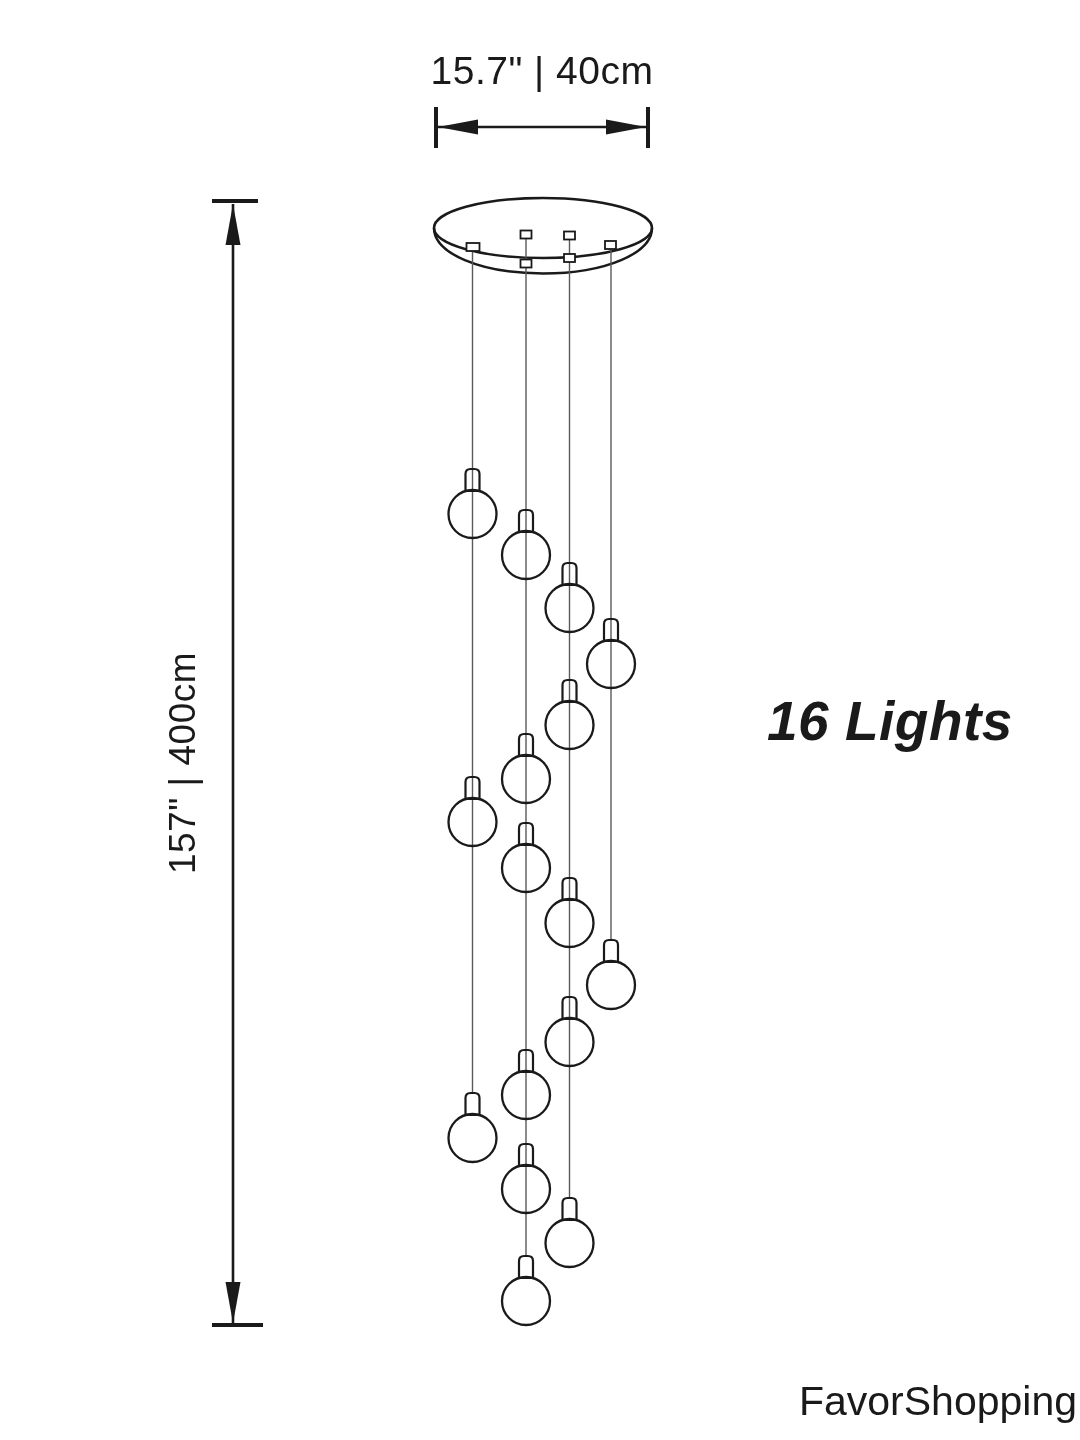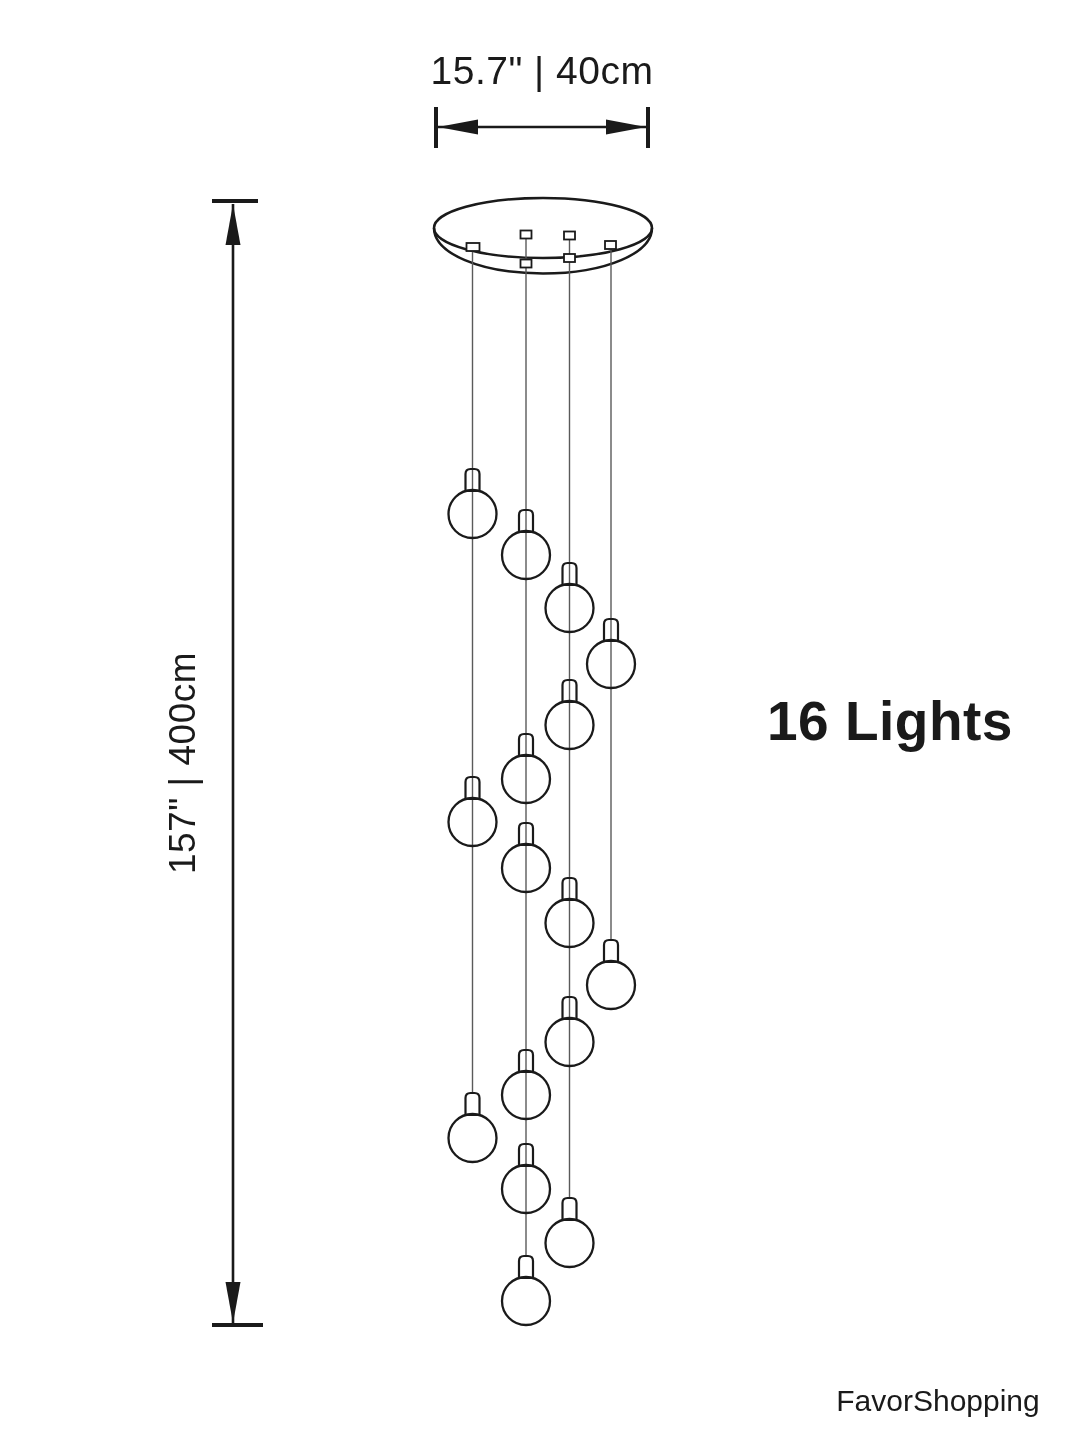--- a/index.html
+++ b/index.html
@@ -41,26 +41,27 @@
     font-size: 37px;
     letter-spacing: 0.5px;
   }
   .lights-label {
     left: 890px;
     top: 721px;
     transform: translate(-50%, -50%);
     font-size: 55px;
     font-weight: 600;
     letter-spacing: 0.5px;
+    font-style: italic;
   }
   .brand-label {
     left: 938px;
     top: 1401px;
     transform: translate(-50%, -50%);
-    font-size: 30px;
+    font-size: 41px;
     font-weight: 500;
   }
 </style>
 </head>
 <body>
 
 <div class="stage">
   <svg id="diagram-svg" width="1080" height="1440" viewBox="0 0 1080 1440">
       <line x1="436" y1="107" x2="436" y2="148" stroke="#1a1a1a" stroke-width="4"></line>
       <line x1="648" y1="107" x2="648" y2="148" stroke="#1a1a1a" stroke-width="4"></line>

